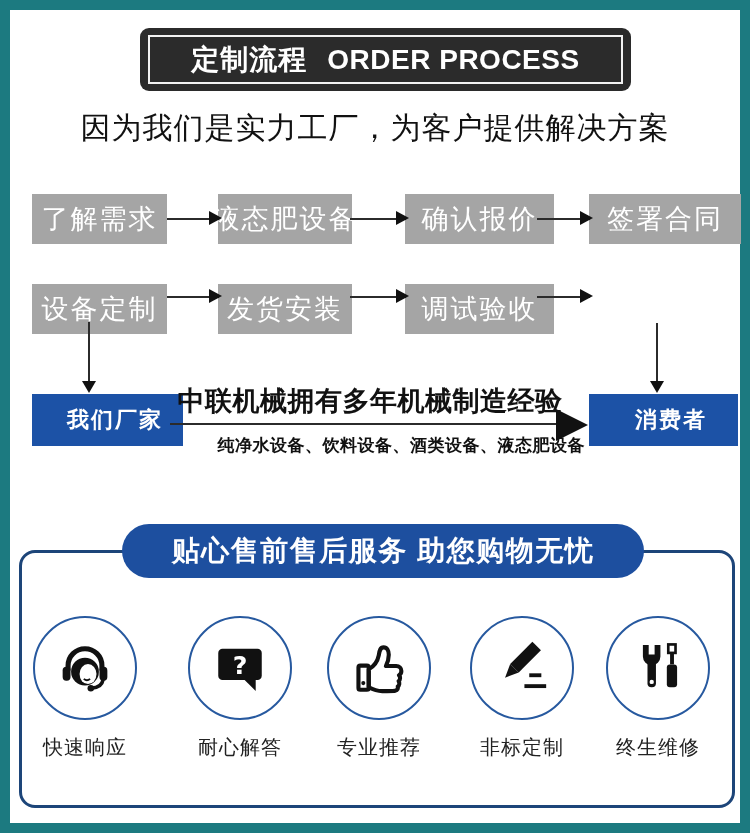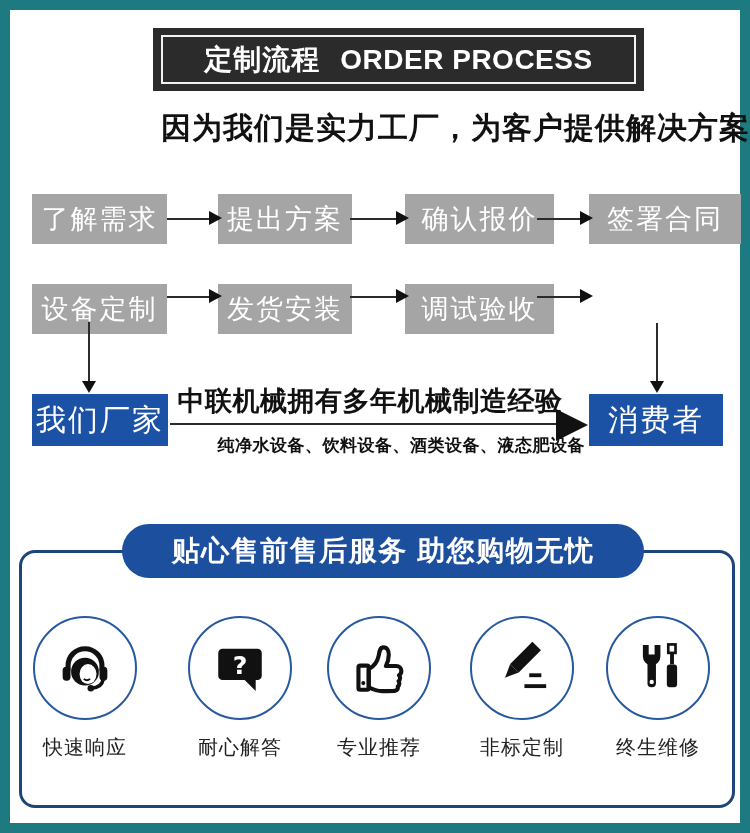--- a/index.html
+++ b/index.html
@@ -10,33 +10,33 @@
     color:#111;
   }
   .frame{position:absolute;background:var(--frame,#1c7a80);}
   .frame.top{left:0;top:0;width:750px;height:10px;}
   .frame.left{left:0;top:0;width:10px;height:833px;}
   .frame.right{left:740px;top:0;width:10px;height:833px;}
   .frame.bottom{left:0;top:823px;width:750px;height:10px;}
 
   
   .banner{
-    position:absolute;left:153px;top:28px;width:491px;height:63px;
-    background:var(--banner_bg,#2b2b2b);display:flex;align-items:center;justify-content:center;
+    position:absolute;left:140px;top:28px;width:491px;height:63px;
+    background:var(--banner_bg,#2b2b2b);display:flex;align-items:center;justify-content:center;border-radius:9px;
   }
   .banner .inner-border{
     position:absolute;left:8px;top:7px;right:8px;bottom:7px;
     border:2px solid #f2f2f2;pointer-events:none;
   }
   .banner .t{color:#fff;font-weight:bold;font-size:28px;letter-spacing:1px;white-space:nowrap;}
   .banner .t.en{margin-left:20px;letter-spacing:0.5px;}
 
   .subtitle{
-    position:absolute;left:0;top:108px;width:750px;text-align:right;
-    font-size:30px;font-weight:bold;letter-spacing:1px;
+    position:absolute;left:0;top:108px;width:750px;text-align:center;
+    font-size:30px;font-weight:normal;letter-spacing:1px;
   }
 
   
   .fbox{
     position:absolute;height:50px;background:var(--box_gray,#a5a5a5);
     color:#fff;font-weight:normal;font-size:27px;letter-spacing:2px;
     display:flex;align-items:center;justify-content:center;white-space:nowrap;
   }
   .r1{top:194px;} .r2{top:284px;}
   .c1{left:32px;width:135px;} .c2{left:218px;width:134px;}
@@ -48,22 +48,22 @@
     border-left:13px solid #111;border-top:7px solid transparent;border-bottom:7px solid transparent;
   }
   .v-arrow{position:absolute;width:0;border-left:2.5px solid #2b2b2b;}
   .v-arrow::after{
     content:"";position:absolute;left:-8.2px;bottom:-11px;
     border-top:12px solid #111;border-left:7px solid transparent;border-right:7px solid transparent;
   }
 
   .bluebox{
     position:absolute;top:394px;height:52px;background:var(--blue,#1c52a6);
-    color:#fff;font-weight:normal;font-size:30px;letter-spacing:2px;
-    display:flex;align-items:center;justify-content:center;white-space:nowrap;
+    color:#fff;font-weight:bold;font-size:22px;letter-spacing:2px;
+    display:flex;align-items:center;justify-content:center;white-space:nowrap;padding-left:15px;
   }
   .bluebox.factory{left:32px;width:136px;}
   .bluebox.consumer{left:589px;width:134px;}
 
   .bridge-line{position:absolute;left:170px;top:423px;width:390px;height:0;border-top:2.5px solid #2b2b2b;}
   .bridge-head{
     position:absolute;left:556px;top:409px;width:0;height:0;
     border-left:32px solid #111;border-top:16px solid transparent;border-bottom:16px solid transparent;
   }
   .bridge-headline{
@@ -107,21 +107,21 @@
   <div class="frame bottom"></div>
 
   <div class="banner">
     <div class="inner-border"></div>
     <span class="t zh">定制流程</span>
     <span class="t en">ORDER PROCESS</span>
   </div>
   <div class="subtitle">因为我们是实力工厂，为客户提供解决方案</div>
 
   <div class="fbox r1 c1">了解需求</div>
-  <div class="fbox r1 c2">提出方案</div>
+  <div class="fbox r1 c2">液态肥设备</div>
   <div class="fbox r1 c3">确认报价</div>
   <div class="fbox r1 c4">签署合同</div>
   <div class="h-arrow" style="left:167px;top:217.5px;width:52px;"></div>
   <div class="h-arrow" style="left:350px;top:217.5px;width:56px;"></div>
   <div class="h-arrow" style="left:537px;top:217.5px;width:53px;"></div>
 
   <div class="fbox r2 c1">设备定制</div>
   <div class="fbox r2 c2">发货安装</div>
   <div class="fbox r2 c3">调试验收</div>
   <div class="h-arrow" style="left:167px;top:295.5px;width:52px;"></div>

